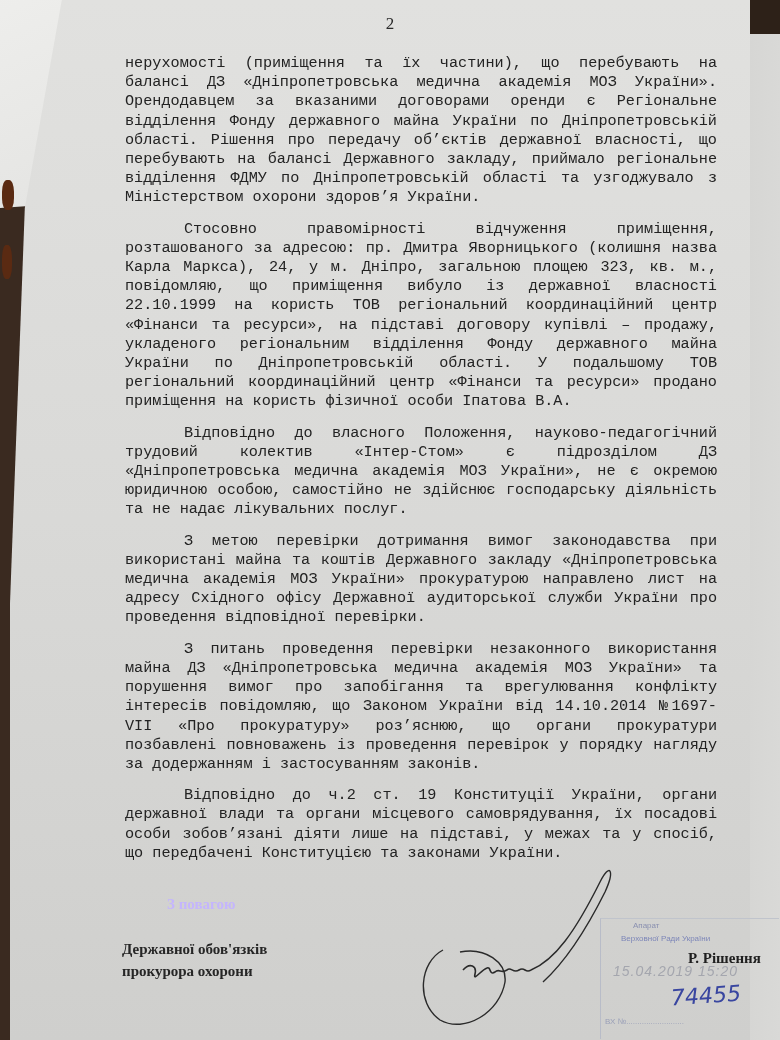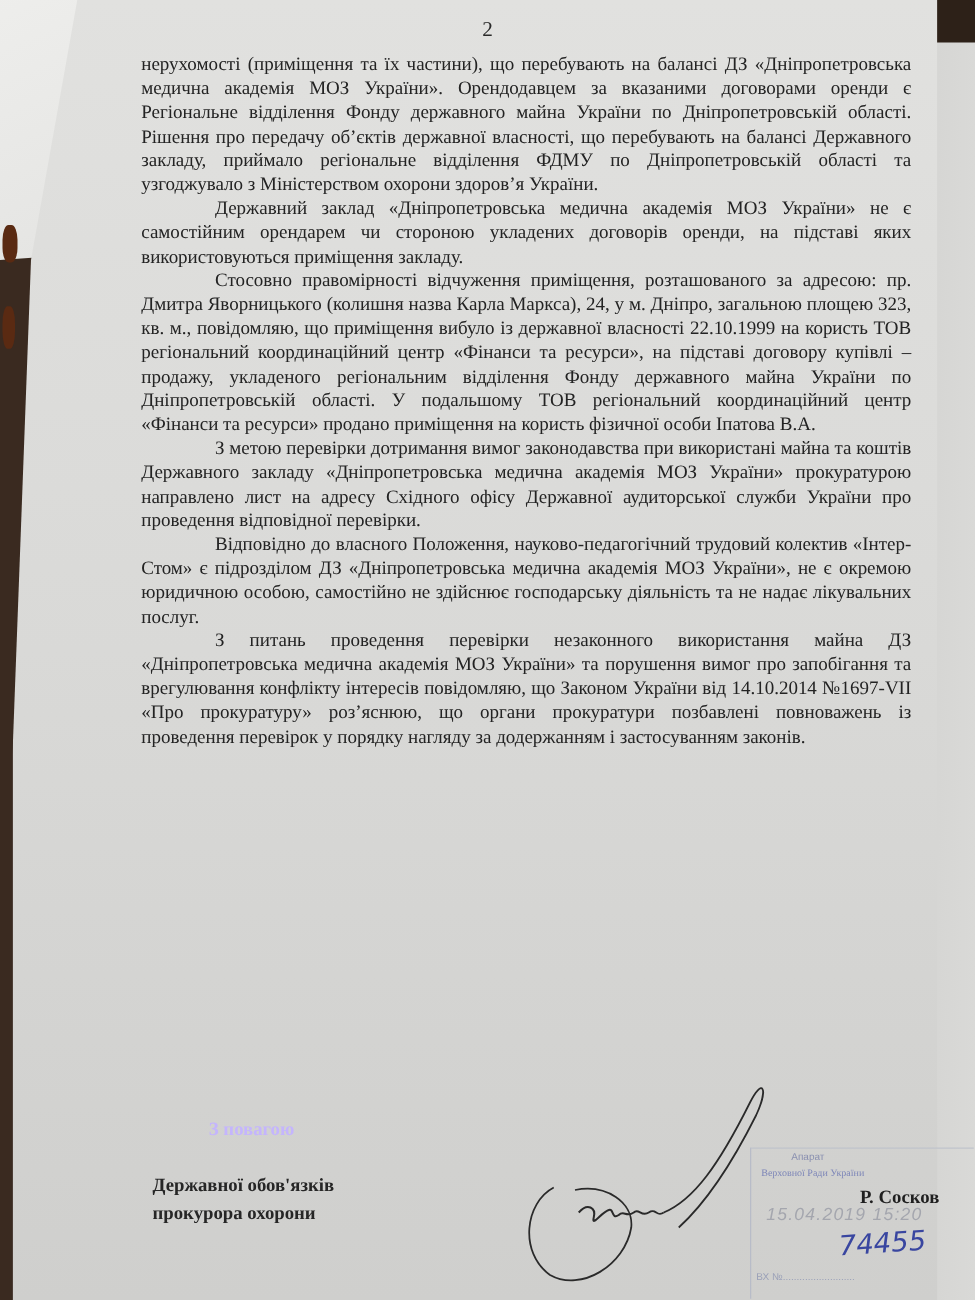--- a/index.html
+++ b/index.html
@@ -34,38 +34,38 @@
     }
     .page-number {
       position: absolute; left: 0; width: 780px; top: 14px; text-align: center;
       font-size: 17px; color: #2a2a2a;
     }
     .body {
       position: absolute; left: 113px; top: 42px; width: 616px;
       font-size: 15.2px; line-height: 19.2px; color: #232323;
       text-align: justify;
     }
-    .body p { margin: 0; }
+    .body p { margin: 12px; font-family: Liberation Mono, monospace; }
     .body p.indent { text-indent: 59px; }
     .closing {
       position: absolute; left: 167px; top: 896px; font-size: 15px; font-weight: bold; color: #c4b5fd;
     }
     .position-title {
       position: absolute; left: 122px; top: 938px; font-size: 15px; font-weight: bold;
       line-height: 22px; color: #262626;
     }
     .signer-name {
       position: absolute; left: 688px; top: 950px; font-size: 15px; font-weight: bold; color: #1f1f1f;
     }
     .stamp {
       position: absolute; left: 600px; top: 918px; width: 178px; height: 120px;
       border-left: 1px solid #b8bcc8; border-top: 1px solid #c0c4cc;
     }
     .stamp-line1 { position: absolute; left: 32px; top: 2px; font-size: 8px; color: #8a90b0; font-family: "Liberation Sans", sans-serif; }
-    .stamp-line2 { position: absolute; left: 8px; top: 15px; font-size: 8px; color: #7d86b8; font-family: Liberation Serif, serif; }
+    .stamp-line2 { position: absolute; left: 20px; top: 15px; font-size: 8px; color: #7d86b8; font-family: Liberation Sans, sans-serif; }
     .stamp-date { position: absolute; left: 12px; top: 44px; font-size: 14px; color: #a4a6ae; font-family: "Liberation Sans", sans-serif; letter-spacing: 1px; font-style: italic; }
     .stamp-reg { position: absolute; left: 70px; top: 64px; font-size: 22px; color: #3946a0; font-style: italic; font-family: "DejaVu Sans", sans-serif; transform: rotate(-4deg); }
     .stamp-footer { position: absolute; left: 4px; top: 98px; font-size: 8px; color: #9aa0b8; font-family: "Liberation Sans", sans-serif; }
     .signature { position: absolute; left: 415px; top: 862px; width: 210px; height: 170px; }
   </style>
 </head>
 <body>
 
 <div class="back-sheet"></div>
 <div class="back-right">
@@ -81,25 +81,25 @@
 <div class="dark-corner"></div>
 <div class="stain" style="left:2px;top:180px;width:12px;height:30px;"></div>
 <div class="stain" style="left:2px;top:245px;width:10px;height:34px;"></div>
 
 <div class="page"></div>
 
 <div class="page-number">2</div>
 
 <div class="body">
   <p>нерухомості (приміщення та їх частини), що перебувають на балансі ДЗ «Дніпропетровська медична академія МОЗ України». Орендодавцем за вказаними договорами оренди є Регіональне відділення Фонду державного майна України по Дніпропетровській області. Рішення про передачу об’єктів державної власності, що перебувають на балансі Державного закладу, приймало регіональне відділення ФДМУ по Дніпропетровській області та узгоджувало з Міністерством охорони здоров’я України.</p>
-  <p class="indent">Державний заклад «Дніпропетровська медична академія МОЗ України» не є самостійним орендарем чи стороною укладених договорів оренди, на підставі яких використовуються приміщення закладу.</p>
   <p class="indent">Стосовно правомірності відчуження приміщення, розташованого за адресою: пр. Дмитра Яворницького (колишня назва Карла Маркса), 24, у м. Дніпро, загальною площею 323, кв. м., повідомляю, що приміщення вибуло із державної власності 22.10.1999 на користь ТОВ регіональний координаційний центр «Фінанси та ресурси», на підставі договору купівлі – продажу, укладеного регіональним відділення Фонду державного майна України по Дніпропетровській області. У подальшому ТОВ регіональний координаційний центр «Фінанси та ресурси» продано приміщення на користь фізичної особи Іпатова В.А.</p>
+  <p class="indent">Відповідно до власного Положення, науково-педагогічний трудовий колектив «Інтер-Стом» є підрозділом ДЗ «Дніпропетровська медична академія МОЗ України», не є окремою юридичною особою, самостійно не здійснює господарську діяльність та не надає лікувальних послуг.</p>
   <p class="indent">З метою перевірки дотримання вимог законодавства при використані майна та коштів Державного закладу «Дніпропетровська медична академія МОЗ України» прокуратурою направлено лист на адресу Східного офісу Державної аудиторської служби України про проведення відповідної перевірки.</p>
-  <p class="indent">Відповідно до власного Положення, науково-педагогічний трудовий колектив «Інтер-Стом» є підрозділом ДЗ «Дніпропетровська медична академія МОЗ України», не є окремою юридичною особою, самостійно не здійснює господарську діяльність та не надає лікувальних послуг.</p>
   <p class="indent">З питань проведення перевірки незаконного використання майна ДЗ «Дніпропетровська медична академія МОЗ України» та порушення вимог про запобігання та врегулювання конфлікту інтересів повідомляю, що Законом України від 14.10.2014 №1697-VII «Про прокуратуру» роз’яснюю, що органи прокуратури позбавлені повноважень із проведення перевірок у порядку нагляду за додержанням і застосуванням законів.</p>
+  <p class="indent">Відповідно до ч.2 ст. 19 Конституції України, органи державної влади та органи місцевого самоврядування, їх посадові особи зобов’язані діяти лише на підставі, у межах та у спосіб, що передбачені Конституцією та законами України.</p>
 </div>
 
 <div class="closing">З повагою</div>
 
 <div class="position-title">
   <div>Державної обов'язків</div>
   <div>прокурора охорони</div>
 </div>
 
 <div class="stamp">
@@ -109,13 +109,13 @@
   <span class="stamp-reg">74455</span>
   <span class="stamp-footer">ВХ №..........................</span>
 </div>
 
 <svg class="signature" viewBox="0 0 210 170">
   <path d="M28 88 C 5 100, 0 140, 25 158 C 50 172, 85 150, 90 120 C 92 100, 70 85, 45 90" fill="none" stroke="#2a2a2a" stroke-width="1.4"></path>
   <path d="M48 108 C 55 100, 62 104, 60 112 C 58 120, 66 108, 72 106 C 76 104, 74 114, 80 110 C 84 106, 86 112, 92 108 C 96 104, 98 112, 104 108 C 110 104, 110 112, 116 108" fill="none" stroke="#2a2a2a" stroke-width="1.6"></path>
   <path d="M116 108 C 140 98, 160 70, 185 20 C 195 0, 200 8, 190 30 C 170 70, 150 100, 128 120" fill="none" stroke="#2a2a2a" stroke-width="1.4"></path>
 </svg>
 
-<div class="signer-name">Р. Сосков</div>
+<div class="signer-name">Р. Рішення</div>
 
 </body></html>

